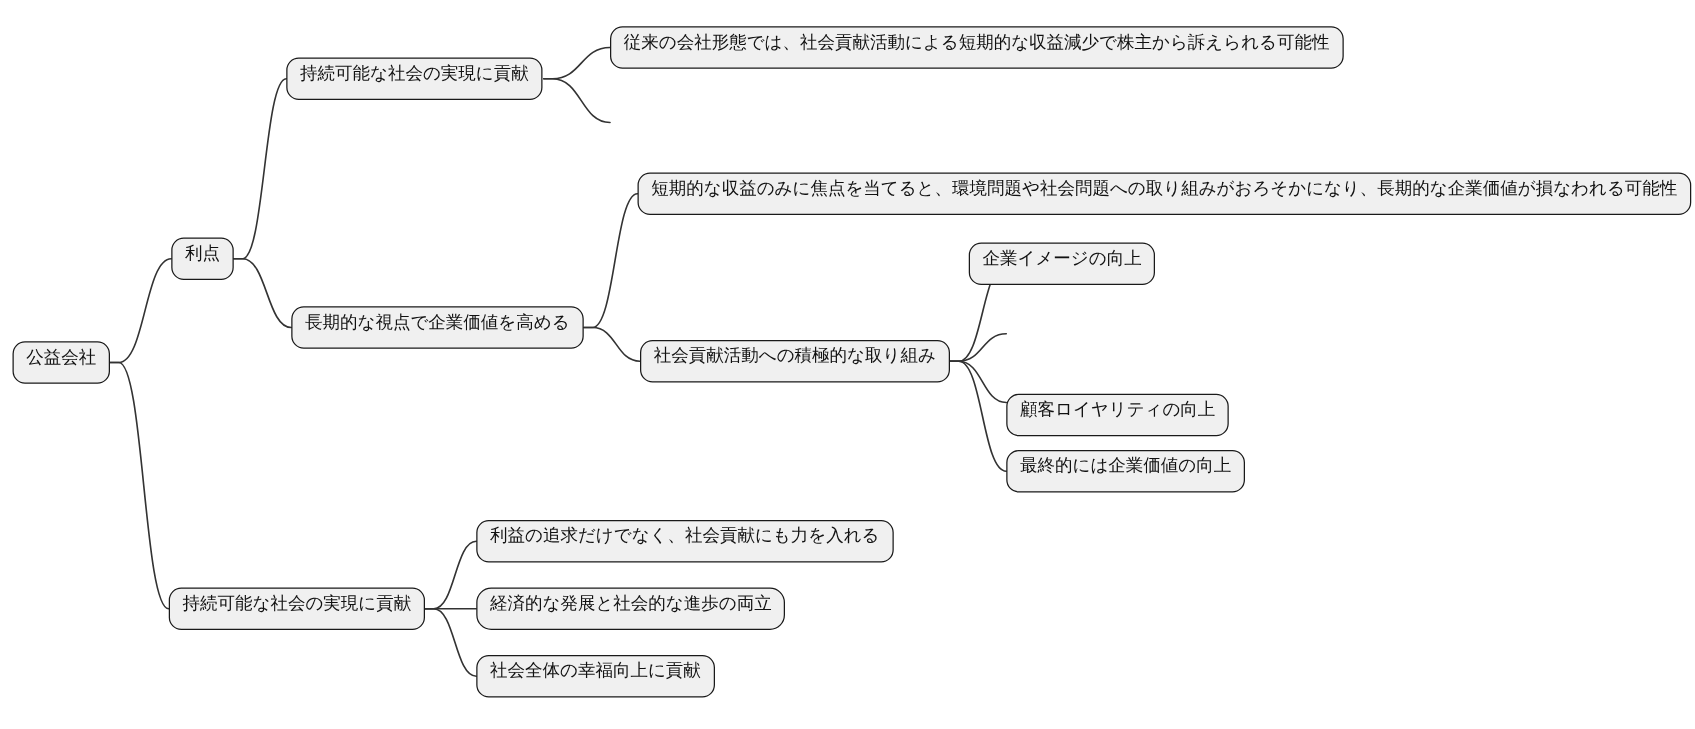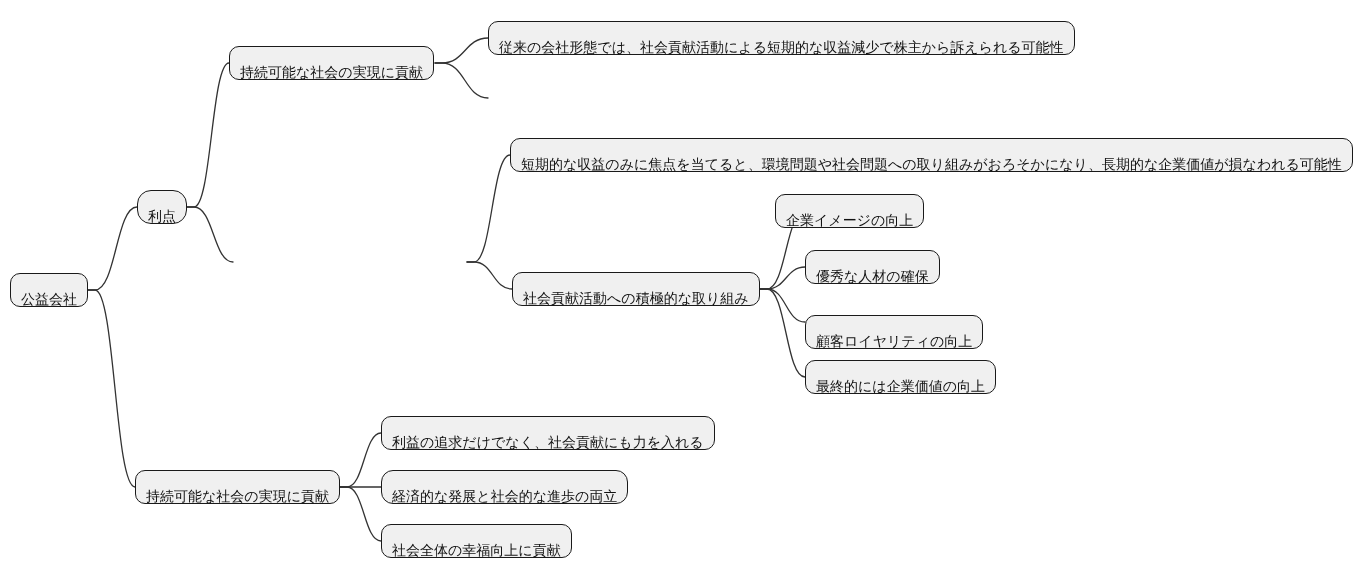--- a/index.html
+++ b/index.html
@@ -26,21 +26,21 @@
     fill: none;
     stroke: var(--link-color, #333333);
     stroke-width: 1.3;
     stroke-linecap: round;
   }
   .mm-node {
     position: absolute;
     box-sizing: border-box;
     height: 34px;
     line-height: 21px;
-    padding: 15px 10px;
+    padding: 1px 10px;
     font-size: 14px;
     color: var(--text-color, #111111);
     background: var(--node-fill, #f0f0f0);
     border: 1.5px solid var(--node-border, #1a1a1a);
     border-radius: 10px;
     white-space: nowrap;
     cursor: pointer;
     user-select: none;
   }
 </style>
@@ -60,26 +60,26 @@
       <path d="M 760 289 L 767 289 C 786 289 786 267 805 267"></path>
       <path d="M 760 289 L 767 289 C 786 289 786 322 805 322"></path>
       <path d="M 760 289 L 767 289 C 786 289 786 377 805 377"></path>
       <path d="M 88 290 L 95 290 C 115 290 115 487 135 487"></path>
       <path d="M 340 487 L 347 487 C 364 487 364 433 381 433"></path>
       <path d="M 340 487 L 347 487 C 364 487 364 487 381 487"></path>
       <path d="M 340 487 L 347 487 C 364 487 364 541 381 541"></path>
     </svg>
 
   <div class="mm-node" style="left: 10px; top: 273px;">公益会社</div>
-  <div class="mm-node" style="left: 137px; top: 190px; border-radius: 14px;">利点</div>
+  <div class="mm-node" style="left: 137px; top: 190px;">利点</div>
   <div class="mm-node" style="left: 229px; top: 46px;">持続可能な社会の実現に貢献</div>
   <div class="mm-node" style="left: 488px; top: 21px;">従来の会社形態では、社会貢献活動による短期的な収益減少で株主から訴えられる可能性</div>
+  <div class="mm-node" style="left: 233px; top: 245px;">長期的な視点で企業価値を高める</div>
   <div class="mm-node" style="left: 510px; top: 138px;">短期的な収益のみに焦点を当てると、環境問題や社会問題への取り組みがおろそかになり、長期的な企業価値が損なわれる可能性</div>
   <div class="mm-node" style="left: 512px; top: 272px;">社会貢献活動への積極的な取り組み</div>
   <div class="mm-node" style="left: 775px; top: 194px;">企業イメージの向上</div>
-  <div class="mm-node" style="left: 805px; top: 250px;">優秀な人材の確保</div>
   <div class="mm-node" style="left: 805px; top: 315px;">顧客ロイヤリティの向上</div>
   <div class="mm-node" style="left: 805px; top: 360px;">最終的には企業価値の向上</div>
   <div class="mm-node" style="left: 135px; top: 470px;">持続可能な社会の実現に貢献</div>
   <div class="mm-node" style="left: 381px; top: 416px;">利益の追求だけでなく、社会貢献にも力を入れる</div>
   <div class="mm-node" style="left: 381px; top: 470px; border-radius: 12px;">経済的な発展と社会的な進歩の両立</div>
   <div class="mm-node" style="left: 381px; top: 524px;">社会全体の幸福向上に貢献</div>
 </div>
 
 </body></html>

